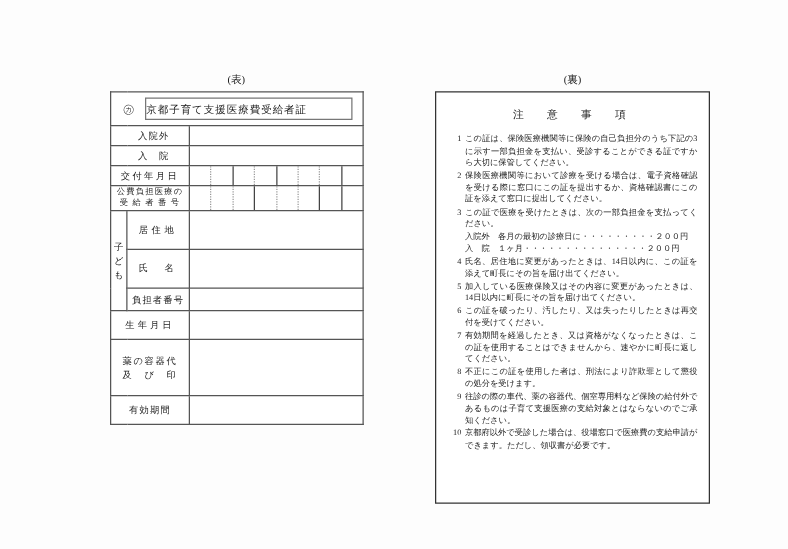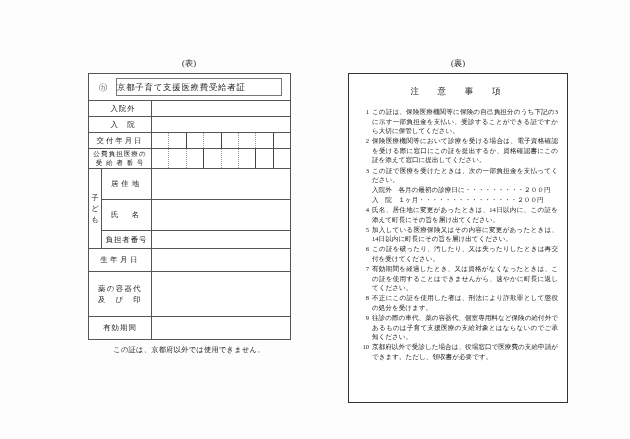--- a/index.html
+++ b/index.html
@@ -294,21 +294,20 @@
           <td class="blank"></td>
         </tr>
 
         <tr>
           <td colspan="2" class="lbl" style="height:22px;letter-spacing:1px">有効期間</td>
           <td class="blank"></td>
         </tr>
       </tbody>
     </table>
 
-    <div class="left-footnote">この証は、京都府以外では使用できません。</div>
   </div>
 
   <div class="panel-right">
     <div class="panel-caption">(裏)</div>
 
     <div class="notes-frame">
       <div class="notes-title">注　意　事　項</div>
 
       <ol class="notes">
         <li>

